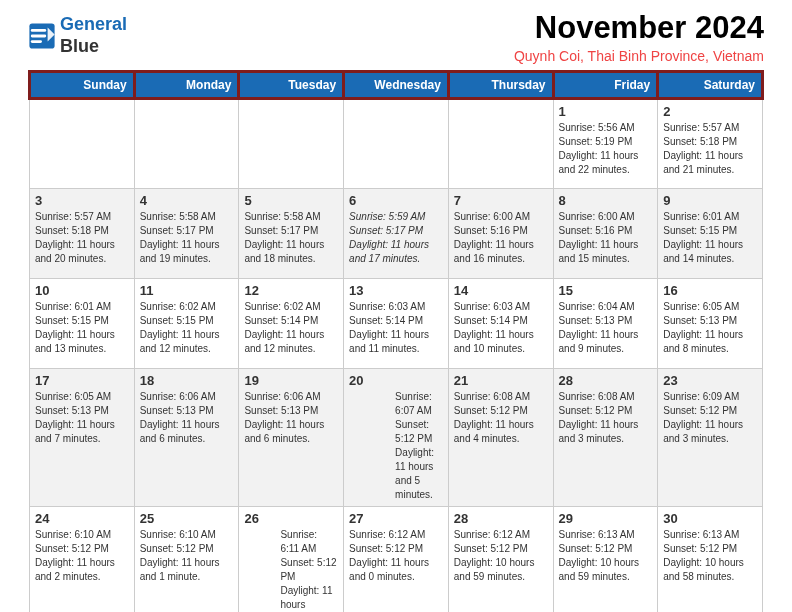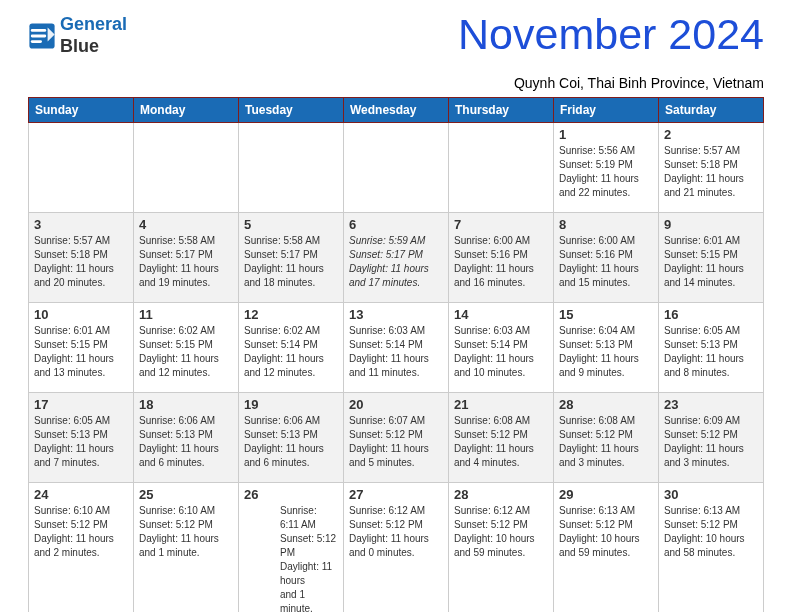--- a/index.html
+++ b/index.html
@@ -4,31 +4,31 @@
   <style>
     * { box-sizing: border-box; margin: 0; padding: 0; }
     body { font-family: Arial, sans-serif; background: #fff; width: 792px; min-height: 612px; }
     .container { padding: 10px 28px; }
     .header-row { display: flex; align-items: flex-start; justify-content: space-between; margin-bottom: 6px; }
     .logo { display: flex; align-items: center; margin-top: 4px; }
     .logo-text { font-size: 18px; font-weight: bold; color: #333; line-height: 1.2; }
     .logo-text span { color: #1a6bb5; }
     .logo-icon { width: 28px; height: 28px; margin-right: 4px; }
     .title-block { text-align: right; }
-    .month-title { font-size: 43px; font-weight: normal; color: #1d4ed8; }
-    .location { font-size: 14px; color: #000000; margin-top: 16px; }
+    .month-title { font-size: 31px; font-weight: bold; color: #000000; }
+    .location { font-size: 14px; color: #ef4444; margin-top: 2px; }
     table { width: 100%; border-collapse: collapse; table-layout: fixed; }
     thead th {
       background-color: #1a6bb5;
       color: #fff;
-      text-align: left;
+      text-align: right;
       padding: 5px 6px;
       font-size: 12px;
       font-weight: bold;
-      border: 1px solid #7f1d1d;
+      border: 3px solid #7f1d1d;
     }
     tbody td {
       border: 1px solid #ccc;
       vertical-align: top;
       padding: 4px 5px;
       font-size: 10px;
       color: #333;
       height: 90px;
       background: #fff;
     }
@@ -218,21 +218,21 @@
           </td>
           <td>
             <div class="day-num">19</div>
             <div class="day-info" style="white-space: pre-line;">Sunrise: 6:06 AM
 Sunset: 5:13 PM
 Daylight: 11 hours
 and 6 minutes.</div>
           </td>
           <td>
             <div class="day-num">20</div>
-            <div class="day-info" style="white-space: pre-line;">Sunrise: 6:07 AM
+            <div class="day-info" style="white-space: pre-line; margin-left: 46px;">Sunrise: 6:07 AM
 Sunset: 5:12 PM
 Daylight: 11 hours
 and 5 minutes.</div>
           </td>
           <td>
             <div class="day-num">21</div>
             <div class="day-info" style="white-space: pre-line;">Sunrise: 6:08 AM
 Sunset: 5:12 PM
 Daylight: 11 hours
 and 4 minutes.</div>

